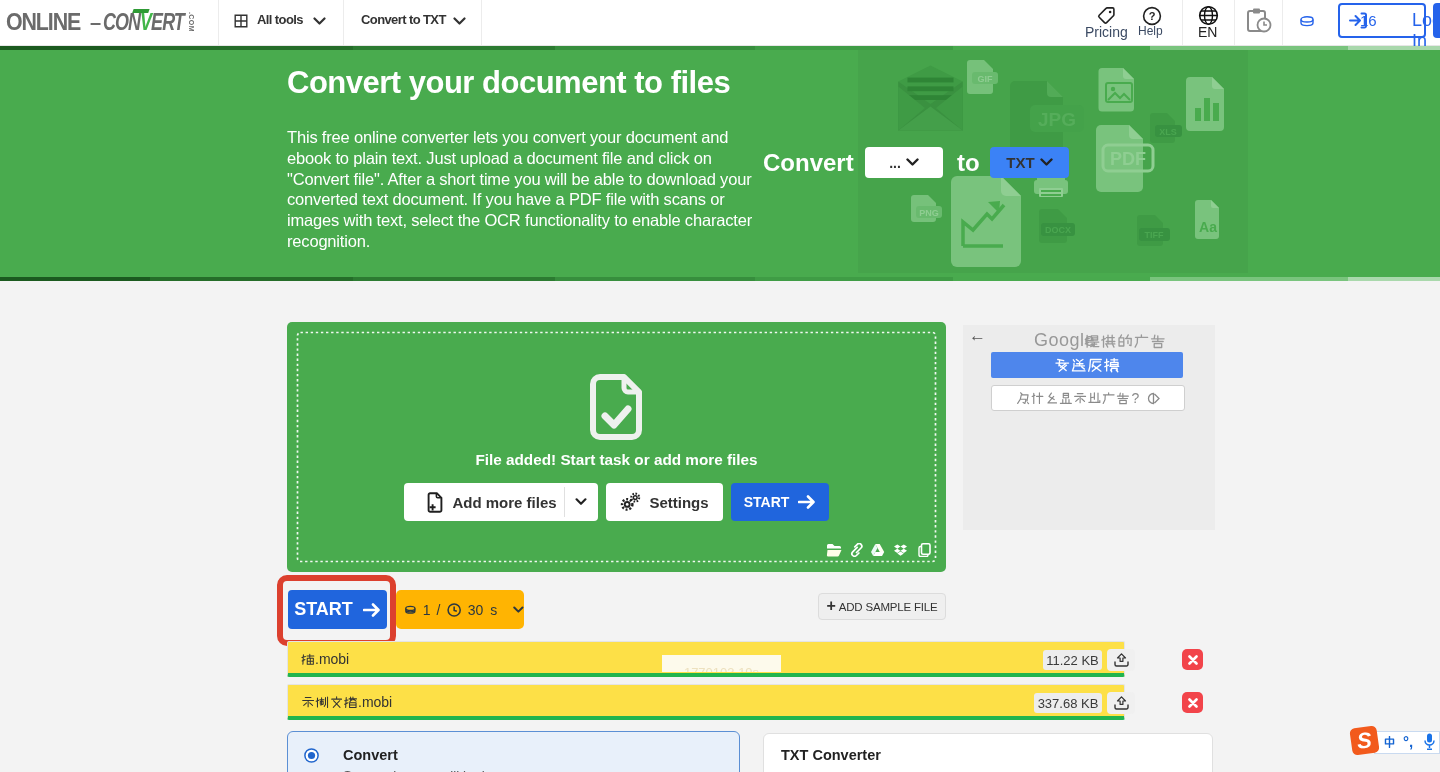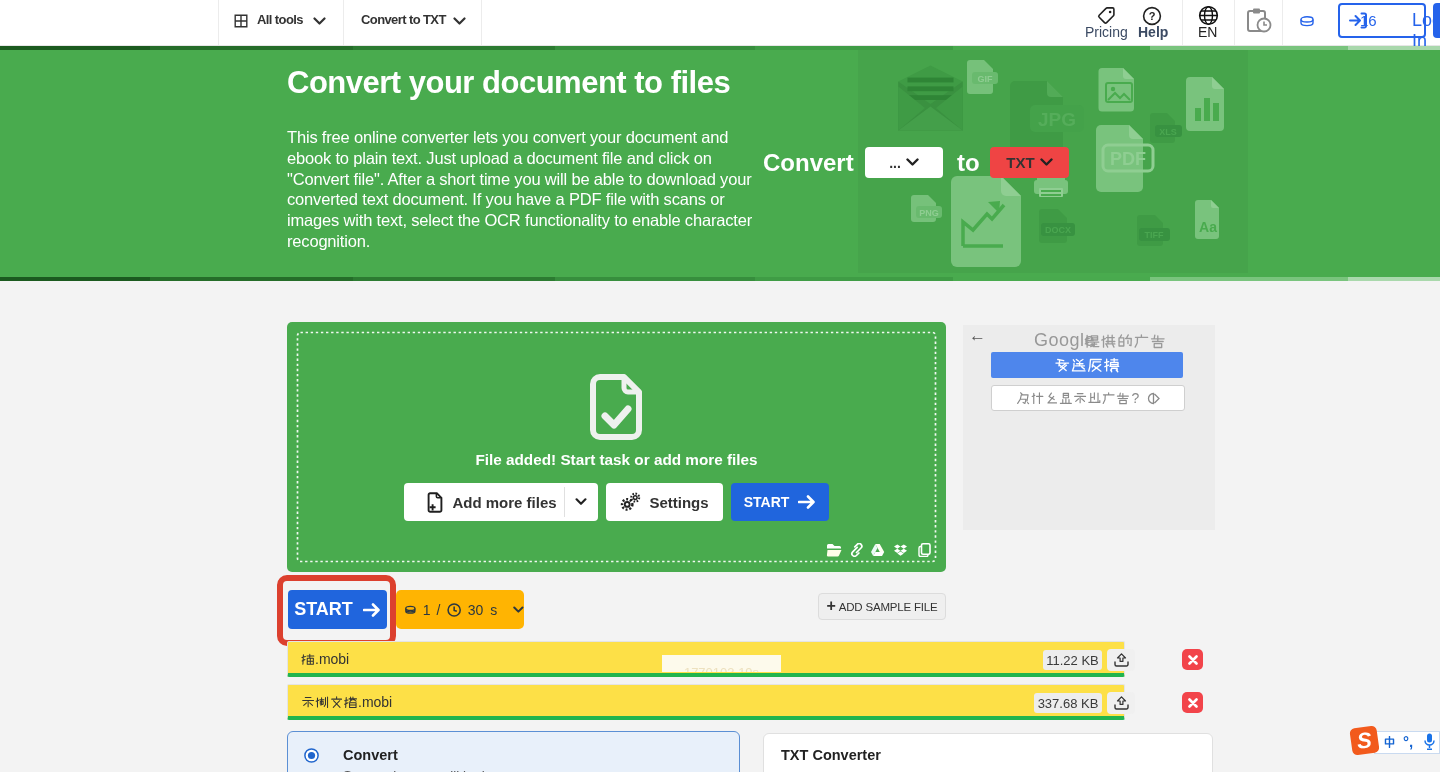--- a/index.html
+++ b/index.html
@@ -21,20 +21,27 @@
 .wbtn{position:absolute;background:#fff;border-radius:4px;color:#333;font-size:15px;font-weight:600;display:flex;align-items:center;justify-content:center;}
 
 .frow{position:absolute;left:287px;width:838px;height:36px;background:#fde047;border:1px solid #e4e4e4;border-bottom:4px solid #21b44e;border-radius:2px;}
 .badge{position:absolute;background:#ededed;border-radius:3px;font-size:13px;color:#3a3a3a;display:flex;align-items:center;justify-content:center;}
 .xbtn{position:absolute;width:21px;height:21px;background:#f2444a;border-radius:5px;color:#fff;display:flex;align-items:center;justify-content:center;}
 </style>
 </head>
 <body>
 <div id="nav">
 
+  <div class="abs" style="left:6px;top:6px;width:200px;height:34px;">
+    <span style="font-size:23px;font-weight:800;color:#6b6b6b;letter-spacing:-1.2px;position:absolute;left:0;top:3px;transform:scaleX(.93);transform-origin:left center;">ONLINE</span>
+    <span style="font-size:20px;font-weight:800;color:#6b6b6b;position:absolute;left:84px;top:5px;">–</span>
+    <span style="font-size:23px;font-weight:800;font-style:italic;color:#6b6b6b;letter-spacing:-1.2px;position:absolute;left:97px;top:3px;transform:scaleX(.78);transform-origin:left center;">CON<span style="color:#41b649;">V</span>ERT</span>
+    <div style="position:absolute;left:127px;top:3px;width:16px;height:3.5px;background:#2f9a35;transform:skewX(-20deg);"></div>
+    <span style="position:absolute;left:189px;top:6px;font-size:7px;font-weight:700;color:#6b6b6b;transform:rotate(90deg);transform-origin:left top;letter-spacing:.4px;">.COM</span>
+  </div>
   <div class="vsep" style="left:218px"></div>
   <div class="vsep" style="left:343px"></div>
   <div class="vsep" style="left:481px"></div>
   <div class="vsep" style="left:1182px"></div>
   <div class="vsep" style="left:1234px"></div>
   <div class="vsep" style="left:1282px"></div>
 
   <svg class="abs" style="left:234px;top:14px" width="14" height="14" viewBox="0 0 14 14">
       <path d="M1.2 1.2h11.6v11.6H1.2z M7 1.2v11.6 M1.2 7h11.6" fill="none" stroke="#333" stroke-width="1.4"></path>
     </svg>
@@ -50,21 +57,21 @@
   <svg class="abs" style="left:1097px;top:6px" width="20" height="20" viewBox="0 0 20 20">
       <path d="M2.2 9.2 L9 2.4 a1.6 1.6 0 0 1 1.2-.5 l5.4 0 a1.3 1.3 0 0 1 1.3 1.3 l0 5.4 a1.6 1.6 0 0 1-.5 1.2 L9.6 16.6 a1.5 1.5 0 0 1-2.1 0 L2.2 11.3 a1.5 1.5 0 0 1 0-2.1 z" fill="none" stroke="#222" stroke-width="1.6"></path>
       <circle cx="13.1" cy="6" r="1.3" fill="#222"></circle>
     </svg>
   <span class="abs" style="left:1085px;top:24px;font-size:14px;color:#3b4a63;">Pricing</span>
 
   <svg class="abs" style="left:1142px;top:6px" width="20" height="20" viewBox="0 0 20 20">
       <circle cx="10" cy="10" r="8.4" fill="none" stroke="#222" stroke-width="1.6"></circle>
       <text x="10" y="14" text-anchor="middle" font-size="11" font-weight="bold" fill="#222" font-family="Liberation Sans">?</text>
     </svg>
-  <span class="abs" style="left:1138px;top:24px;font-size:14px;color:#3b4a63;font-weight:bold;">Help</span>
+  <span class="abs" style="left:1138px;top:24px;font-size:12px;color:#3b4a63;">Help</span>
 
   <svg class="abs" style="left:1198px;top:5px" width="21" height="21" viewBox="0 0 21 21">
       <circle cx="10.5" cy="10.5" r="8.8" fill="none" stroke="#111" stroke-width="1.6"></circle>
       <ellipse cx="10.5" cy="10.5" rx="4" ry="8.8" fill="none" stroke="#111" stroke-width="1.4"></ellipse>
       <path d="M1.7 10.5h17.6 M3 6h15 M3 15h15" stroke="#111" stroke-width="1.4" fill="none"></path>
     </svg>
   <span class="abs" style="left:1198px;top:24px;font-size:14px;color:#222;">EN</span>
 
   <svg class="abs" style="left:1245px;top:7px" width="28" height="28" viewBox="0 0 28 28">
       <rect x="3" y="4" width="17" height="20" rx="2" fill="none" stroke="#8a8a8a" stroke-width="2"></rect>
@@ -189,21 +196,21 @@
   <div class="abs" style="left:287px;top:77px;font-size:16.5px;line-height:20.8px;color:#fff;width:480px;letter-spacing:-0.18px;">This free online converter lets you convert your document and<br>ebook to plain text. Just upload a document file and click on<br>"Convert file". After a short time you will be able to download your<br>converted text document. If you have a PDF file with scans or<br>images with text, select the OCR functionality to enable character<br>recognition.</div>
 
   <div class="abs" style="left:763px;top:99px;font-size:24px;font-weight:700;color:#fff;">Convert</div>
   <div class="abs" style="left:865px;top:97px;width:78px;height:31px;background:#fff;border-radius:4px;display:flex;align-items:center;justify-content:center;gap:5px;">
     <span style="font-size:14px;font-weight:700;color:#333;">...</span>
     <svg width="13" height="9" viewBox="0 0 13 9">
         <path d="M1.5 1.5l5 5 5-5" fill="none" stroke="#222" stroke-width="2.4" stroke-linecap="round" stroke-linejoin="round"></path>
       </svg>
   </div>
   <div class="abs" style="left:957px;top:99px;font-size:24px;font-weight:700;color:#fff;">to</div>
-  <div class="abs" style="left:990px;top:97px;width:79px;height:31px;background:#ef4444;border-radius:4px;display:flex;align-items:center;justify-content:center;gap:5px;">
+  <div class="abs" style="left:990px;top:97px;width:79px;height:31px;background:#3b82f6;border-radius:4px;display:flex;align-items:center;justify-content:center;gap:5px;">
     <span style="font-size:15px;font-weight:700;color:#333;">TXT</span>
     <svg width="13" height="9" viewBox="0 0 13 9">
         <path d="M1.5 1.5l5 5 5-5" fill="none" stroke="#222" stroke-width="2.4" stroke-linecap="round" stroke-linejoin="round"></path>
       </svg>
   </div>
 </div>
 <div class="strip" style="top:277px"></div>
 <div id="ubox">
     <svg class="abs" style="left:0;top:0" width="659" height="250">
       <rect x="10.5" y="10.5" width="638" height="229" rx="3" fill="none" stroke="rgba(255,255,255,.92)" stroke-width="1.7" stroke-dasharray="2.4 2.7"></rect>

